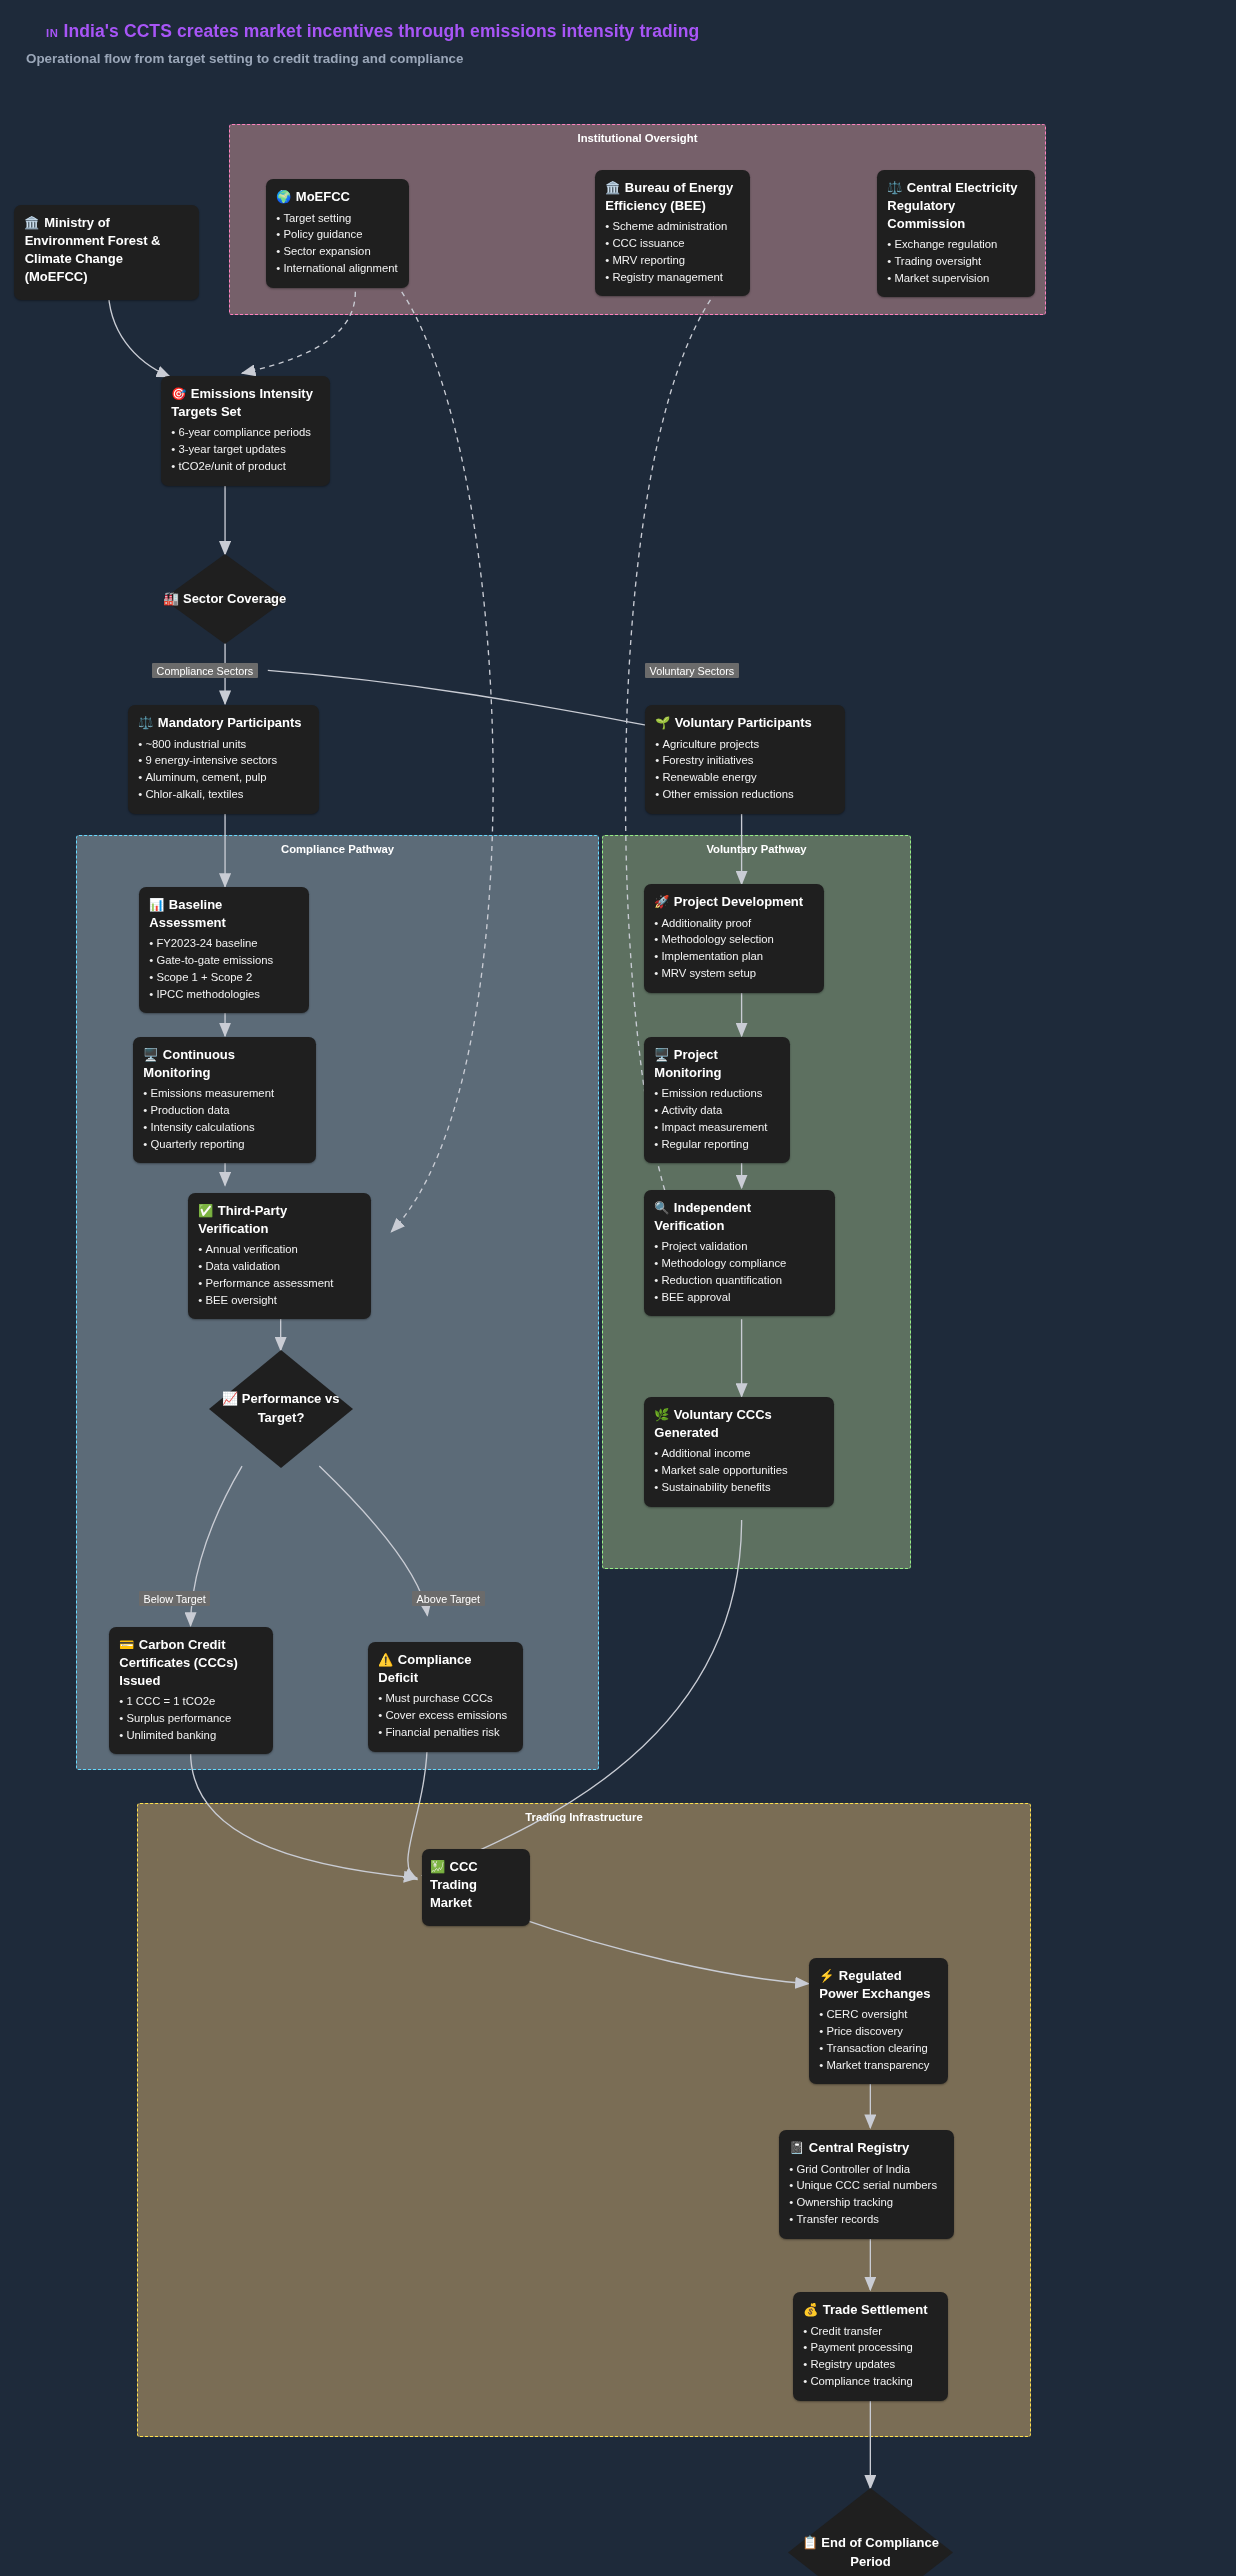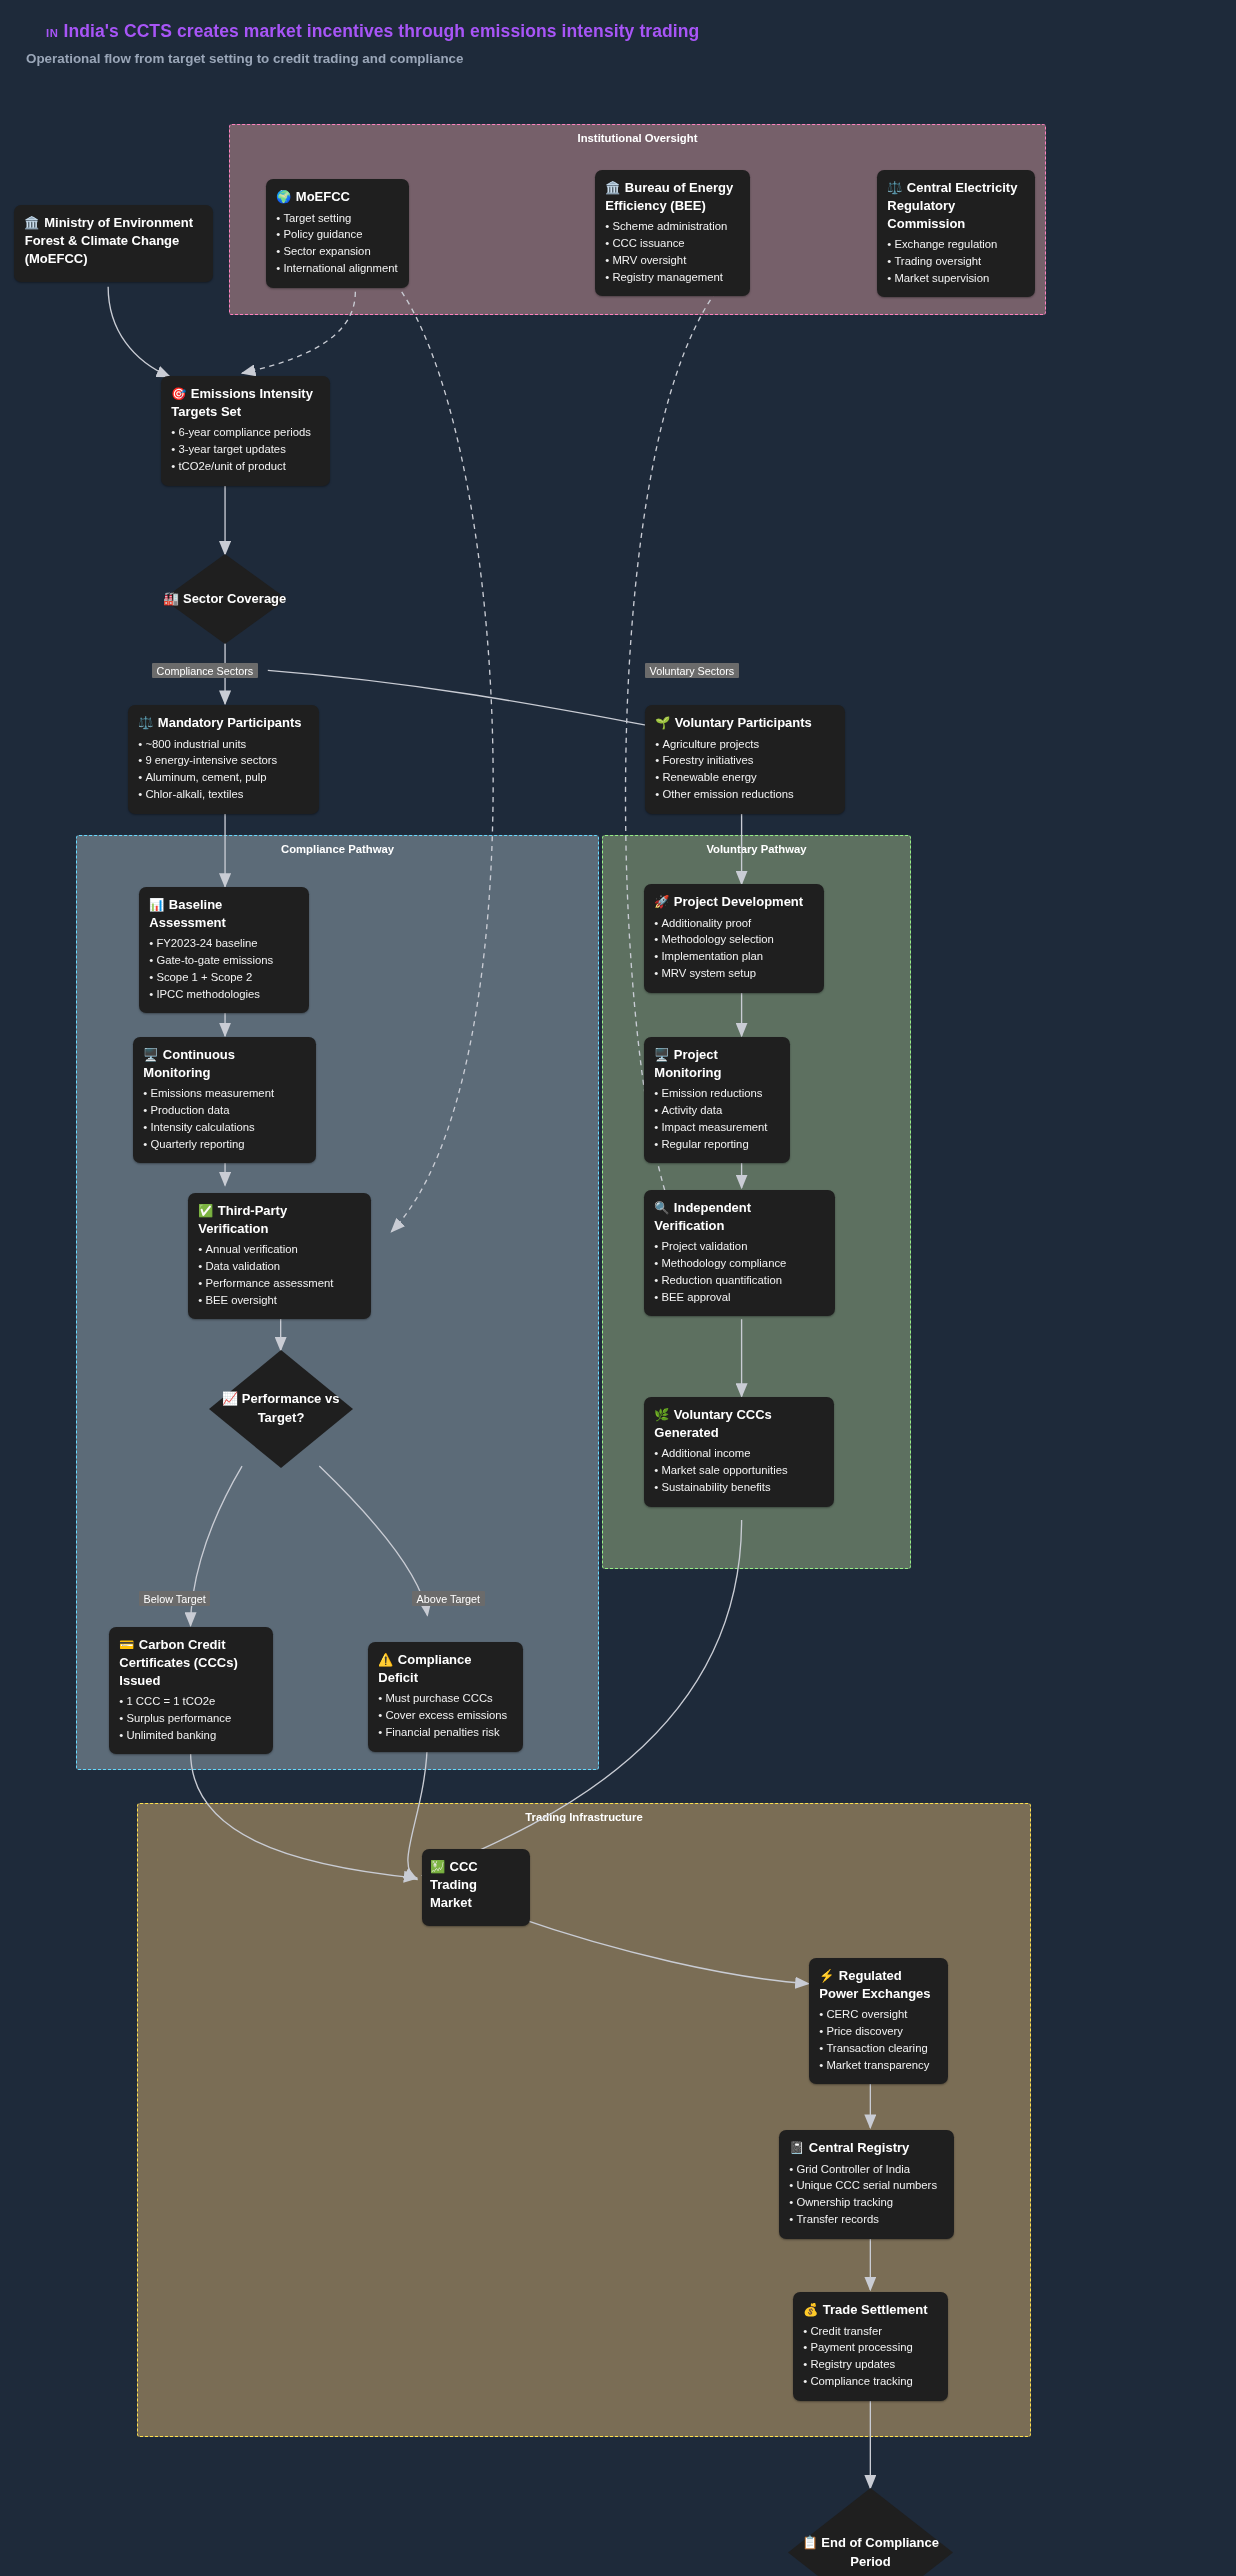--- a/index.html
+++ b/index.html
@@ -160,21 +160,21 @@
       <path d="M1750,5000 C1830,5120 1840,5220 1845,5265"></path>
 
       <path d="M1845,5440 L1845,5560"></path>
 
       <path d="M1490,5740 C1530,5820 1600,5850 1630,5862"></path>
 
       <path d="M1800,5740 C1760,5820 1720,5850 1690,5862"></path>
     </g>
   </svg>
 
-  <div class="node" style="left:14.4px; top:205px; width:199px;">
+  <div class="node" style="left:14.4px; top:205px; width:185px;">
     <div class="n-title">
       <span class="emo">🏛️</span><span>Ministry of Environment Forest &amp; Climate Change (MoEFCC)</span>
     </div>
   </div>
 
   <div class="node" style="left:266px; top:179px; width:143px;">
     <div class="n-title">
       <span class="emo">🌍</span><span>MoEFCC</span>
     </div>
     <ul>
@@ -185,21 +185,21 @@
     </ul>
   </div>
 
   <div class="node" style="left:595px; top:170px; width:155px;">
     <div class="n-title">
       <span class="emo">🏛️</span><span>Bureau of Energy Efficiency (BEE)</span>
     </div>
     <ul>
       <li>Scheme administration</li>
       <li>CCC issuance</li>
-      <li>MRV oversight</li>
+      <li>MRV reporting</li>
       <li>Registry management</li>
     </ul>
   </div>
 
   <div class="node" style="left:877px; top:170px; width:158px;">
     <div class="n-title">
       <span class="emo">⚖️</span><span>Central Electricity Regulatory Commission</span>
     </div>
     <ul>
       <li>Exchange regulation</li>

